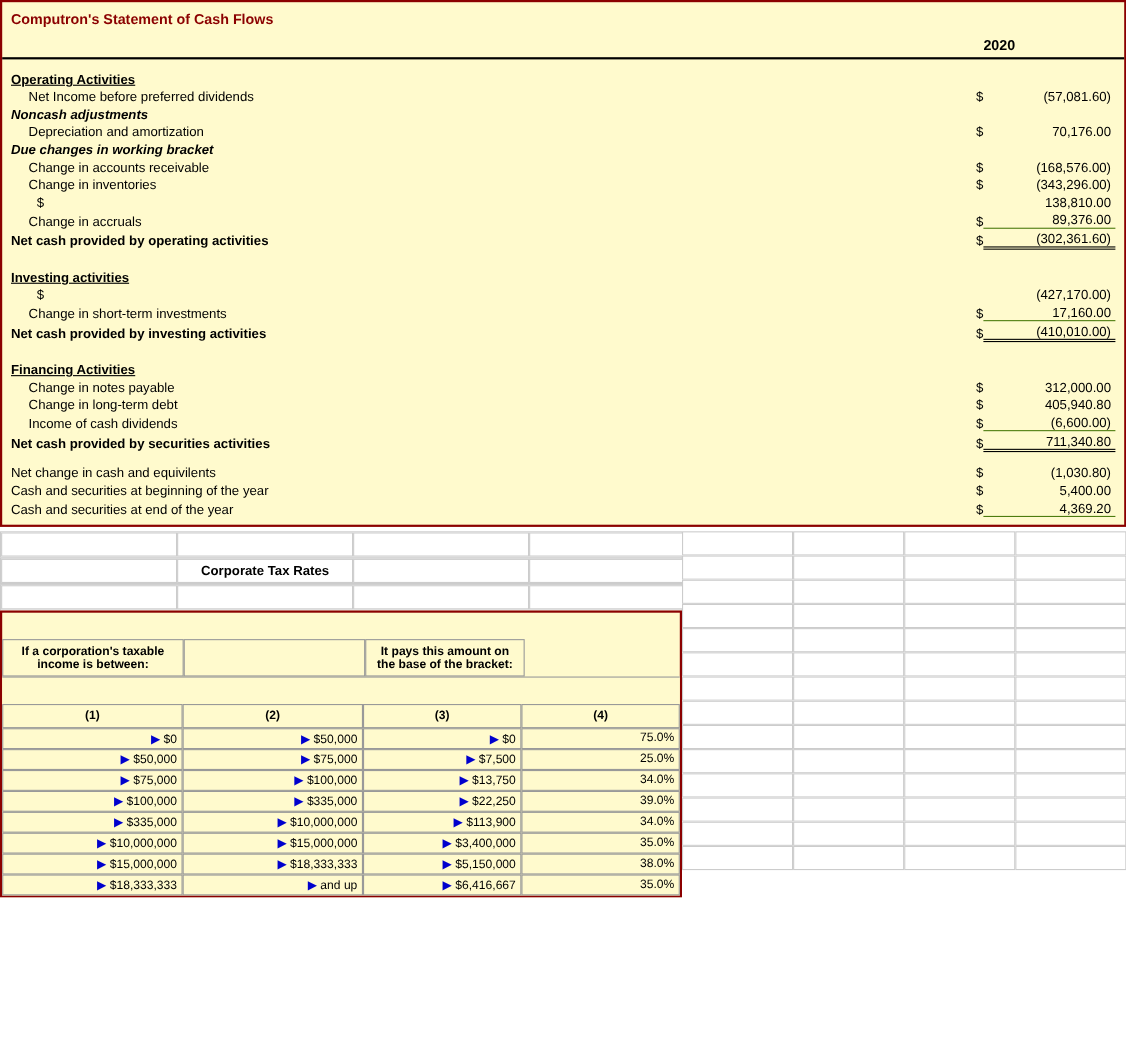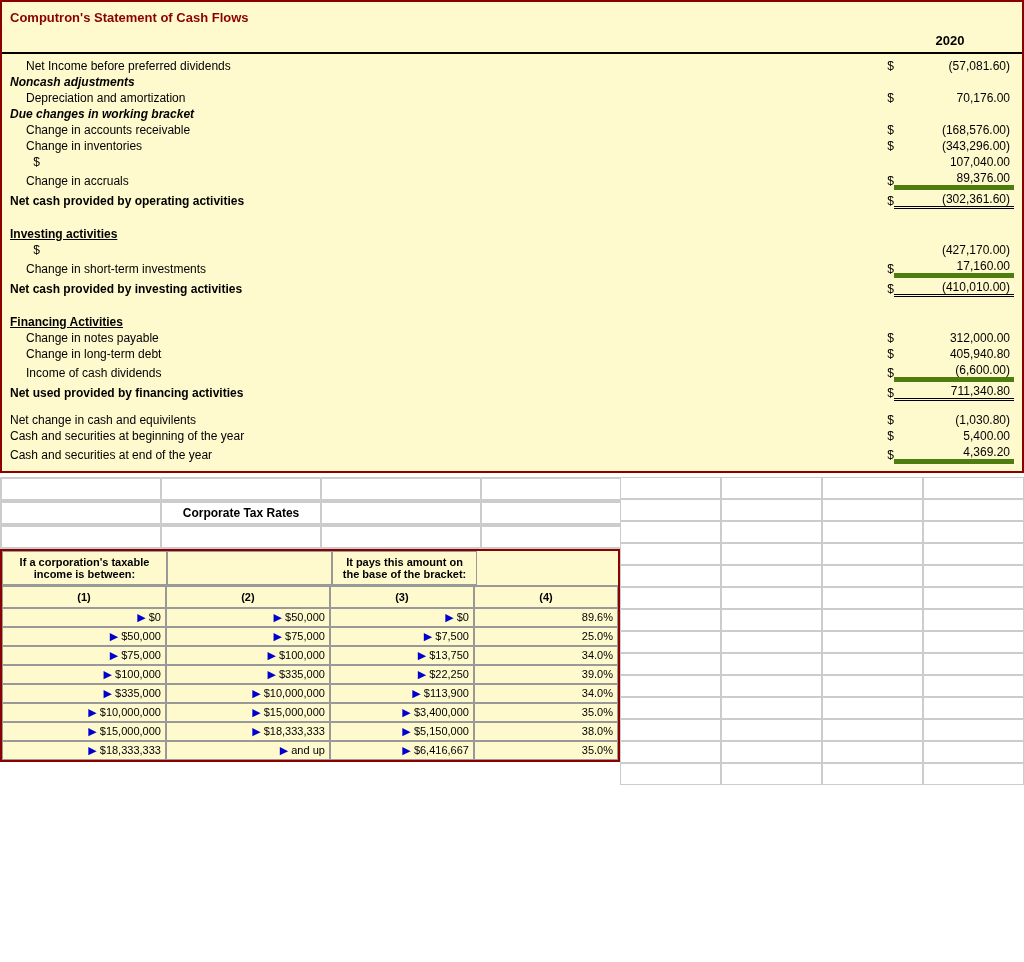--- a/index.html
+++ b/index.html
@@ -28,21 +28,21 @@
       padding: 0 8px 4px 0;
       font-weight: bold;
       font-size: 13px;
       color: #000;
       border-bottom: 2px solid #000;
       margin-bottom: 4px;
     }
 
     .cf-year-val {
       min-width: 120px;
-      text-align: center;
+      text-align: left;
       padding-right: 8px;
     }
 
     .cf-row {
       display: flex;
       justify-content: space-between;
       align-items: center;
       padding: 1px 8px;
     }
 
@@ -77,21 +77,21 @@
     }
 
     .cf-value {
       min-width: 120px;
       text-align: right;
       color: #000;
       padding-right: 4px;
     }
 
     .cf-value.underline {
-      border-bottom: 5px solid #4d7c0f;
+      border-bottom: 1px solid #4d7c0f;
     }
 
     .cf-value.double-underline {
       border-bottom: 3px double #000;
     }
 
     .spacer-row {
       height: 10px;
     }
 
@@ -99,20 +99,21 @@
     .tax-col-2 { width: 165px; border: 1px solid #999; padding: 4px; }
     .tax-col-3 { width: 145px; border: 1px solid #999; padding: 4px; }
     .tax-col-4 { width: 145px; border: 1px solid #999; padding: 4px; }
 
     .tax-header-cell {
       font-weight: bold;
       text-align: center;
       vertical-align: middle;
       font-size: 11px;
       color: #000;
+      margin-top: 24px;
     }
 
     .tax-data-cell {
       padding: 2px 4px;
       border: 1px solid #999;
       font-size: 11px;
       color: #000;
       text-align: right;
     }
 
@@ -129,20 +130,23 @@
 </head>
 <body>
 
 <div class="main-container">
   <div class="cash-flow-section">
     <div class="cf-title">Computron's Statement of Cash Flows</div>
     <div class="cf-year-header">
       <div class="cf-year-val">2020</div>
     </div>
 
+    <div class="cf-row">
+      <div class="cf-label section-header">Operating Activities</div>
+    </div>
 
     <div class="cf-row">
       <div class="cf-label indented">Net Income before preferred dividends</div>
       <div class="cf-currency">$</div>
       <div class="cf-value">(57,081.60)</div>
     </div>
 
     <div class="cf-row">
       <div class="cf-label italic-header">Noncash adjustments</div>
     </div>
@@ -164,21 +168,21 @@
     </div>
 
     <div class="cf-row">
       <div class="cf-label indented">Change in inventories</div>
       <div class="cf-currency">$</div>
       <div class="cf-value">(343,296.00)</div>
     </div>
 
     <div class="cf-row">
       <div class="cf-currency">$</div>
-      <div class="cf-value">107,040.00</div>
+      <div class="cf-value">138,810.00</div>
     </div>
 
     <div class="cf-row">
       <div class="cf-label indented">Change in accruals</div>
       <div class="cf-currency">$</div>
       <div class="cf-value underline">89,376.00</div>
     </div>
 
     <div class="cf-row">
       <div class="cf-label net-row">Net cash provided by operating activities</div>
@@ -227,21 +231,21 @@
       <div class="cf-value">405,940.80</div>
     </div>
 
     <div class="cf-row">
       <div class="cf-label indented">Income of cash dividends</div>
       <div class="cf-currency">$</div>
       <div class="cf-value underline">(6,600.00)</div>
     </div>
 
     <div class="cf-row">
-      <div class="cf-label net-row">Net used provided by financing activities</div>
+      <div class="cf-label net-row">Net cash provided by securities activities</div>
       <div class="cf-currency">$</div>
       <div class="cf-value double-underline">711,340.80</div>
     </div>
 
     <div class="spacer-row"></div>
 
     <div class="cf-row">
       <div class="cf-label">Net change in cash and equivilents</div>
       <div class="cf-currency">$</div>
       <div class="cf-value">(1,030.80)</div>
@@ -300,21 +304,21 @@
           <div class="tax-col-2 tax-header-cell">(2)</div>
           <div class="tax-col-3 tax-header-cell">(3)</div>
           <div class="tax-col-4 tax-header-cell">(4)</div>
         </div>
 
         <div id="tax-data-rows">
             <div style="display: flex; background: rgb(255, 250, 205);">
               <div class="tax-data-cell col1"><span class="blue-arrow">▶ </span>$0</div>
               <div class="tax-data-cell col2"><span class="blue-arrow">▶ </span>$50,000</div>
               <div class="tax-data-cell col3"><span class="blue-arrow">▶ </span>$0</div>
-              <div class="tax-data-cell col4">89.6%</div>
+              <div class="tax-data-cell col4">75.0%</div>
             </div>
             <div style="display: flex; background: rgb(255, 250, 205);">
               <div class="tax-data-cell col1"><span class="blue-arrow">▶ </span>$50,000</div>
               <div class="tax-data-cell col2"><span class="blue-arrow">▶ </span>$75,000</div>
               <div class="tax-data-cell col3"><span class="blue-arrow">▶ </span>$7,500</div>
               <div class="tax-data-cell col4">25.0%</div>
             </div>
             <div style="display: flex; background: rgb(255, 250, 205);">
               <div class="tax-data-cell col1"><span class="blue-arrow">▶ </span>$75,000</div>
               <div class="tax-data-cell col2"><span class="blue-arrow">▶ </span>$100,000</div>

